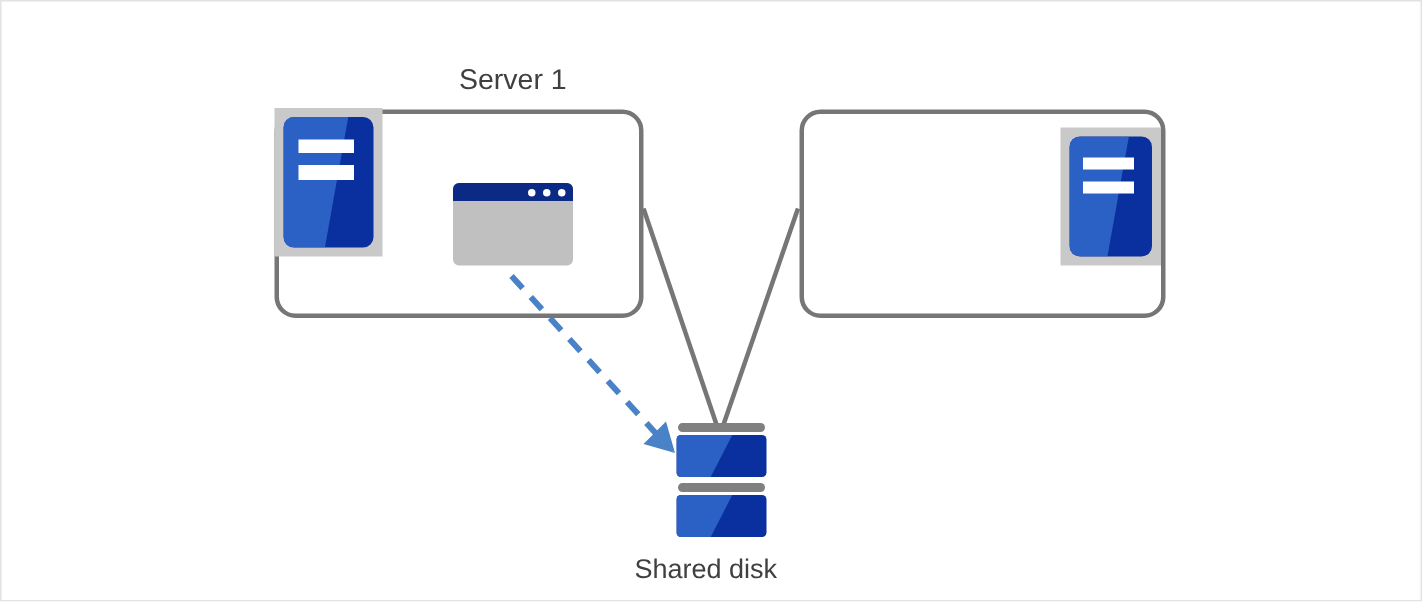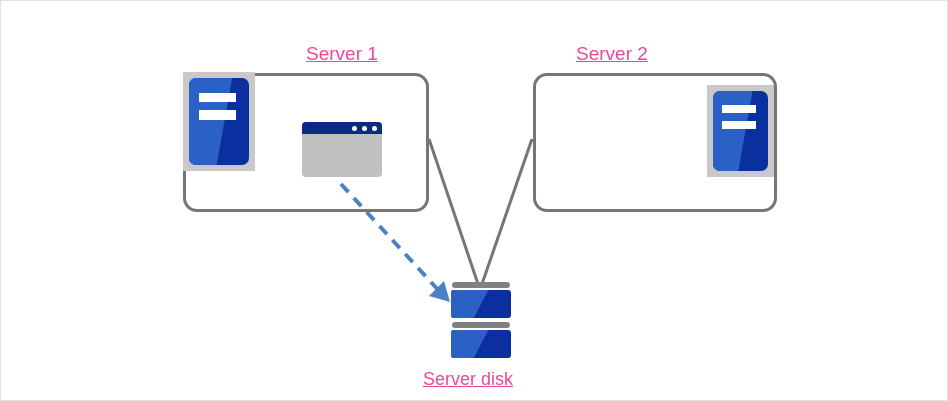--- a/index.html
+++ b/index.html
@@ -14,24 +14,23 @@
     background: #ffffff;
     border: 1px solid #e2e2e2;
     box-sizing: border-box;
     overflow: hidden;
     font-family: "Liberation Sans", sans-serif;
   }
 
   
   .label {
     position: absolute;
-    color: #ec4899;
+    color: #404040;
     white-space: nowrap;
     font-weight: 400;
-    text-decoration: underline;
   }
   #server1-label { left: 305px; top: 42px; font-size: 19px; }
   #server2-label { left: 575px; top: 42px; font-size: 19px; }
   #app-label     { left: 284px; top: 93px;  font-size: 18px; letter-spacing: 0.2px; }
   #app-label .sp { display: inline-block; width: 8px; }
   #disk-label    { left: 422px; top: 368px; font-size: 18px; }
 
   
   .server-box {
     position: absolute;
@@ -184,34 +183,33 @@
   </div>
 
   <div id="app-window">
     <div class="titlebar">
       <span class="dot d1"></span>
       <span class="dot d2"></span>
       <span class="dot d3"></span>
     </div>
   </div>
 
-  <div class="label" id="server2-label">Server 2</div>
   <div class="server-box" id="server2-box"></div>
   <div class="server-icon" id="server2-icon">
     <div class="tower">
       <div class="bar b1"></div>
       <div class="bar b2"></div>
     </div>
   </div>
 
   <div id="disk">
     <div class="platter-group g1">
       <div class="cap"></div>
       <div class="body"></div>
     </div>
     <div class="platter-group g2">
       <div class="cap"></div>
       <div class="body"></div>
     </div>
   </div>
-  <div class="label" id="disk-label">Server disk</div>
+  <div class="label" id="disk-label">Shared disk</div>
 
 </div>
 
 </body></html>

